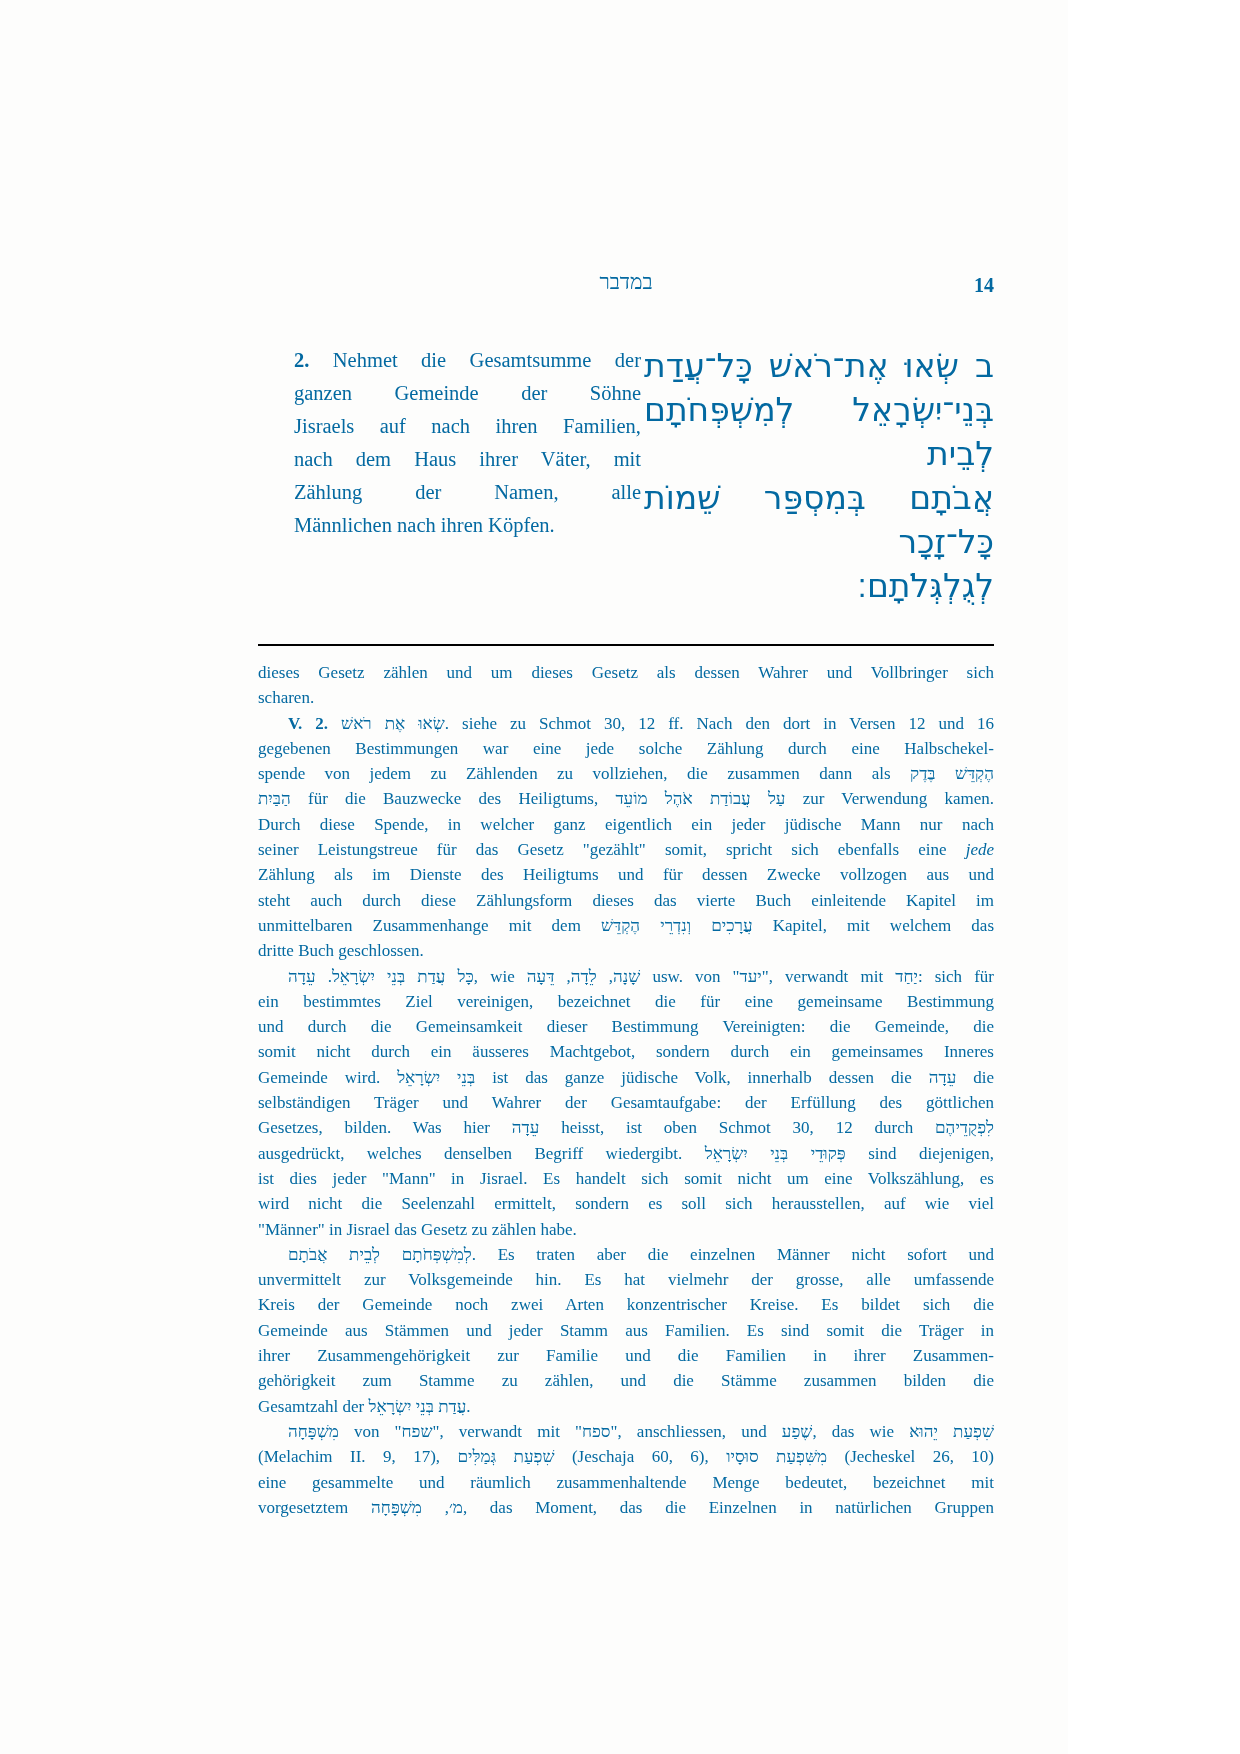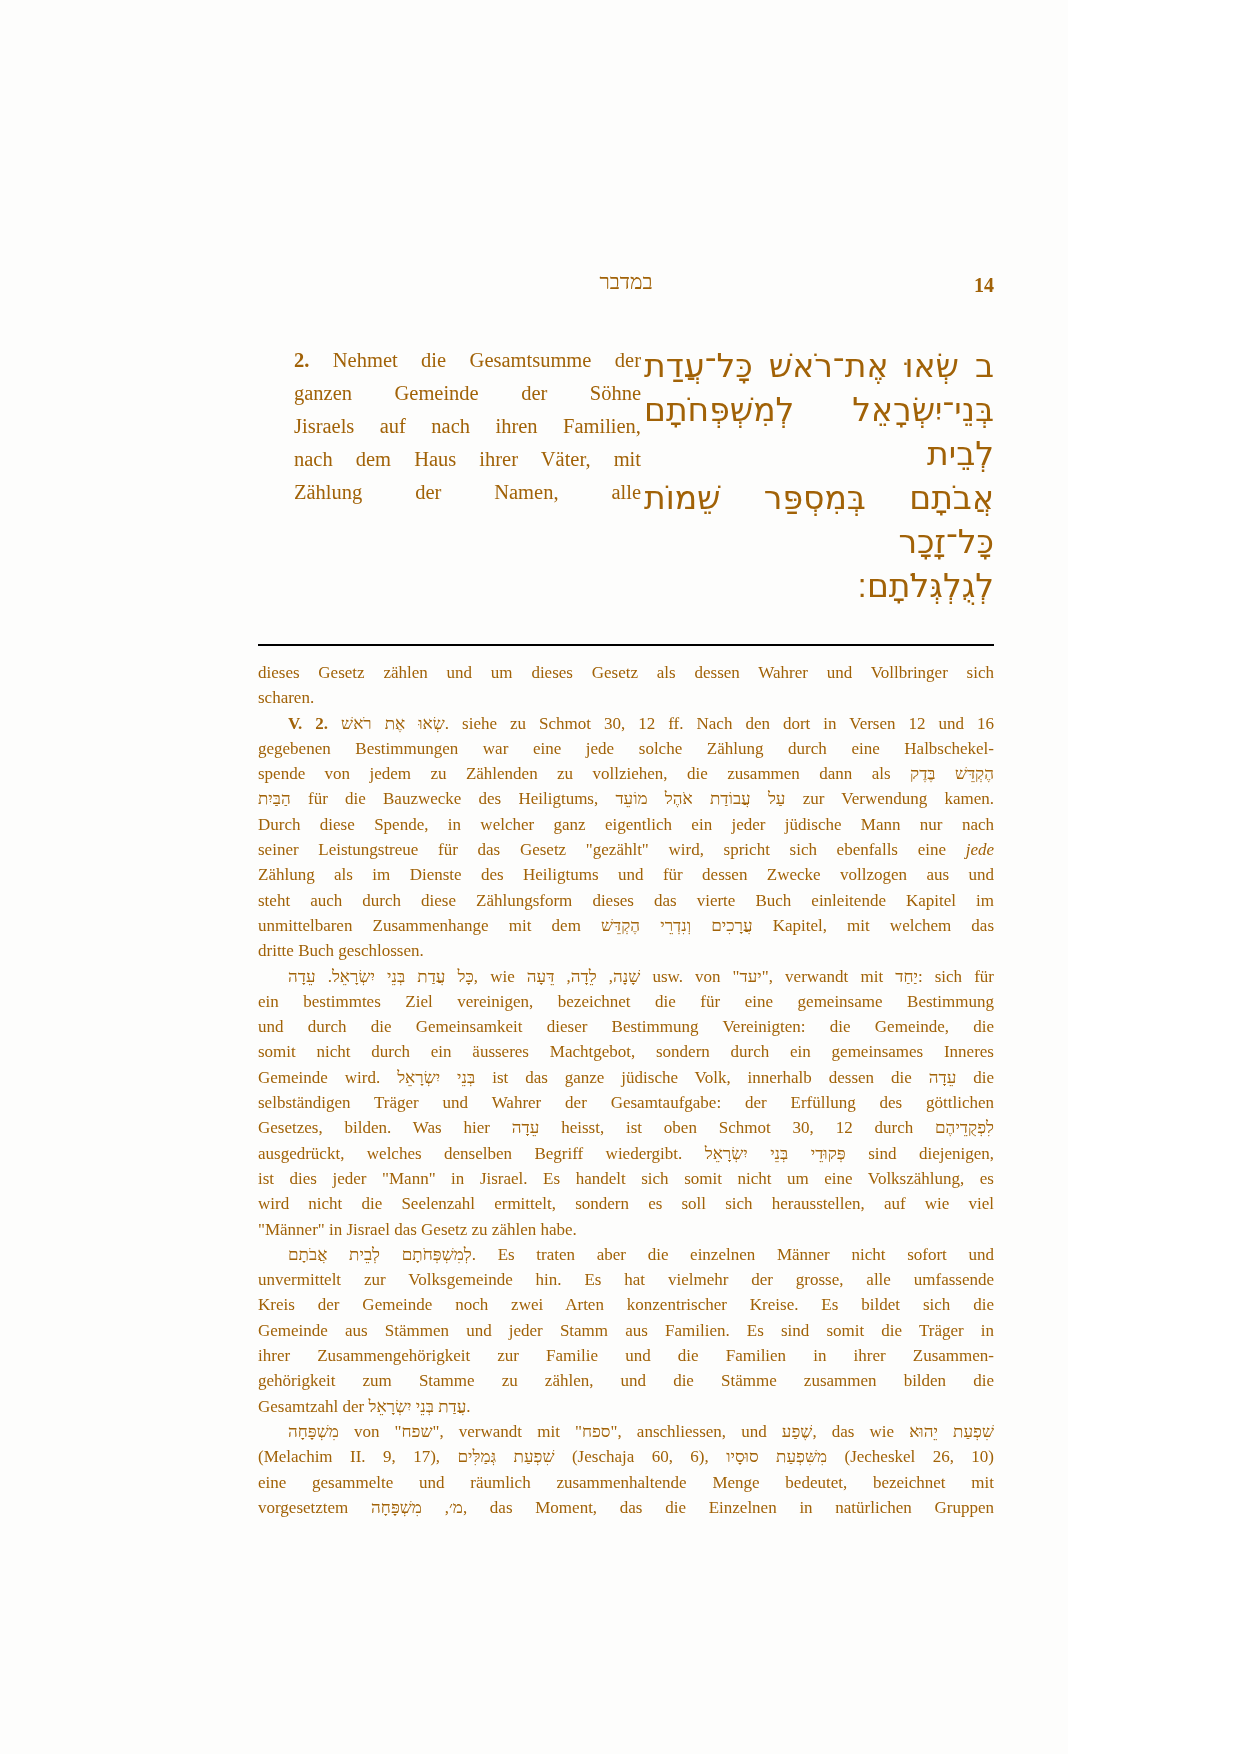--- a/index.html
+++ b/index.html
@@ -1,17 +1,17 @@
 <!DOCTYPE html>
 <html><head>
 <meta charset="utf-8">
 <style>
   html,body{margin:0;padding:0;background:#ffffff;}
   .page{position:relative;width:1068px;height:1754px;background:#fdfdfc;
-        font-family:"Liberation Serif","DejaVu Sans",serif;color:#a16207;overflow:hidden;}
+        font-family:"Liberation Serif","DejaVu Sans",serif;color:#0369a1;overflow:hidden;}
   .content{position:absolute;left:258px;top:270px;width:736px;}
   .header{position:relative;height:34px;}
   .heb-title{display:block;text-align:center;font-size:21px;}
   .page-num{position:absolute;right:0;top:4px;font-weight:bold;font-size:20px;text-align:center;}
   .verse-section{display:flex;justify-content:space-between;margin-top:40px;margin-left:36px;}
   .translation-col{width:347px;font-size:20.5px;line-height:33px;}
   .hebrew-col{width:350px;direction:rtl;font-size:33px;line-height:44px;
               font-family:"DejaVu Sans","Liberation Serif",sans-serif;}
   .tline,.cline,.hline{text-align:justify;text-align-last:justify;}
   .end{text-align-last:auto;}
@@ -32,20 +32,21 @@
       <span class="page-num">14</span>
     </div>
 
     <div class="verse-section">
       <div class="translation-col" id="translation-col">
           <div class="tline"><span class="seg-b">2. </span><span>Nehmet die Gesamtsumme der</span></div>
           <div class="tline"><span>ganzen Gemeinde der Söhne</span></div>
           <div class="tline"><span>Jisraels auf nach ihren Familien,</span></div>
           <div class="tline"><span>nach dem Haus ihrer Väter, mit</span></div>
           <div class="tline"><span>Zählung der Namen, alle</span></div>
+          <div class="tline end"><span>Männlichen nach ihren Köpfen.</span></div>
         </div>
       <div class="hebrew-col" id="hebrew-col" dir="rtl">
           <div class="hline"><span>ב שְׂאוּ אֶת־רֹאשׁ כָּל־עֲדַת</span></div>
           <div class="hline"><span>בְּנֵי־יִשְׂרָאֵל לְמִשְׁפְּחֹתָם לְבֵית</span></div>
           <div class="hline"><span>אֲבֹתָם בְּמִסְפַּר שֵׁמוֹת כָּל־זָכָר</span></div>
           <div class="hline end"><span>לְגֻלְגְּלֹתָם׃</span></div>
         </div>
     </div>
 
     <div class="rule"></div>
@@ -54,21 +55,21 @@
         <div>
           <div class="cline"><span>dieses Gesetz zählen und um dieses Gesetz als dessen Wahrer und Vollbringer sich</span></div>
           <div class="cline end"><span>scharen.</span></div>
         </div>
         <div>
           <div class="cline indent"><span class="seg-b">V. 2. </span><span>שְׂאוּ אֶת רֹאשׁ. siehe zu Schmot 30, 12 ff. Nach den dort in Versen 12 und 16</span></div>
           <div class="cline"><span>gegebenen Bestimmungen war eine jede solche Zählung durch eine Halbschekel-</span></div>
           <div class="cline"><span>spende von jedem zu Zählenden zu vollziehen, die zusammen dann als הֶקְדֵּשׁ בֶּדֶק</span></div>
           <div class="cline"><span>הַבַּיִת für die Bauzwecke des Heiligtums, עַל עֲבוֹדַת אֹהֶל מוֹעֵד zur Verwendung kamen.</span></div>
           <div class="cline"><span>Durch diese Spende, in welcher ganz eigentlich ein jeder jüdische Mann nur nach</span></div>
-          <div class="cline"><span>seiner Leistungstreue für das Gesetz "gezählt" wird, spricht sich ebenfalls eine </span><span class="seg-i">jede</span></div>
+          <div class="cline"><span>seiner Leistungstreue für das Gesetz "gezählt" somit, spricht sich ebenfalls eine </span><span class="seg-i">jede</span></div>
           <div class="cline"><span>Zählung als im Dienste des Heiligtums und für dessen Zwecke vollzogen aus und</span></div>
           <div class="cline"><span>steht auch durch diese Zählungsform dieses das vierte Buch einleitende Kapitel im</span></div>
           <div class="cline"><span>unmittelbaren Zusammenhange mit dem עֲרָכִים וְנִדְרֵי הֶקְדֵּשׁ Kapitel, mit welchem das</span></div>
           <div class="cline end"><span>dritte Buch geschlossen.</span></div>
         </div>
         <div>
           <div class="cline indent"><span>כָּל עֲדַת בְּנֵי יִשְׂרָאֵל. עֵדָה, wie שָׁנָה, לֵדָה, דֵּעָה usw. von "יעד", verwandt mit יַחַד: sich für</span></div>
           <div class="cline"><span>ein bestimmtes Ziel vereinigen, bezeichnet die für eine gemeinsame Bestimmung</span></div>
           <div class="cline"><span>und durch die Gemeinsamkeit dieser Bestimmung Vereinigten: die Gemeinde, die</span></div>
           <div class="cline"><span>somit nicht durch ein äusseres Machtgebot, sondern durch ein gemeinsames Inneres</span></div>

